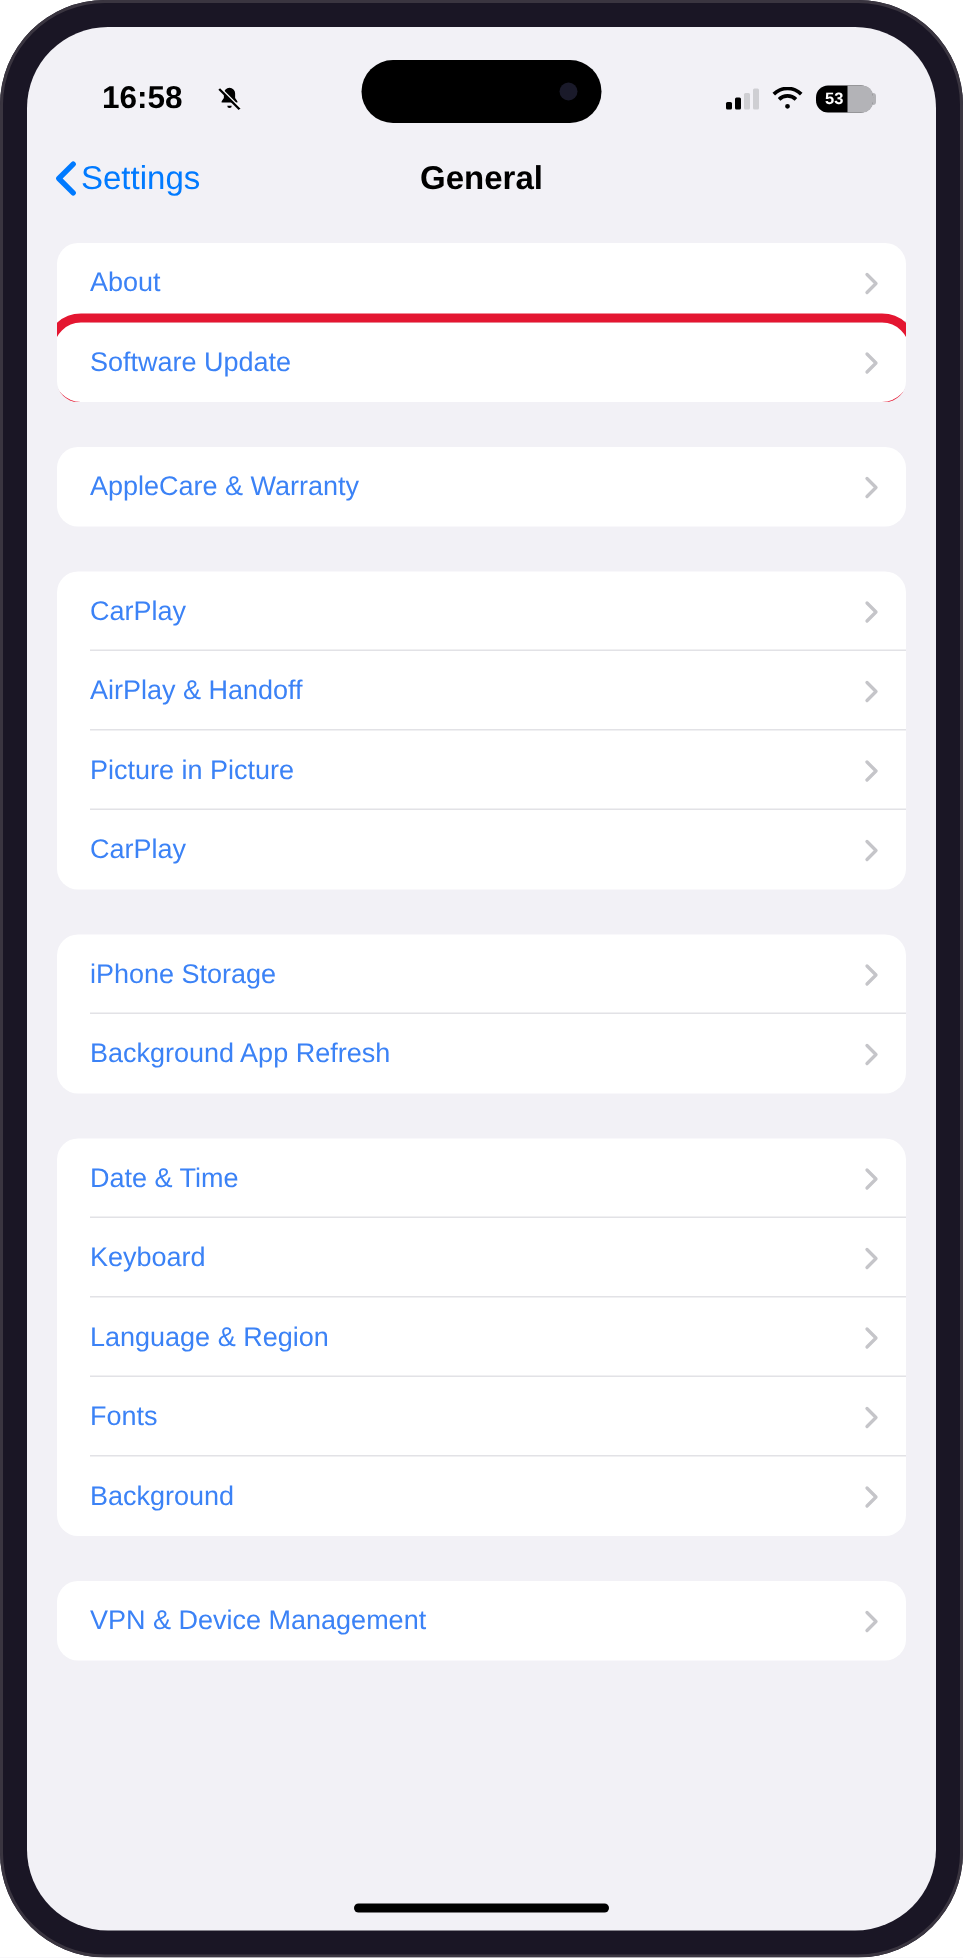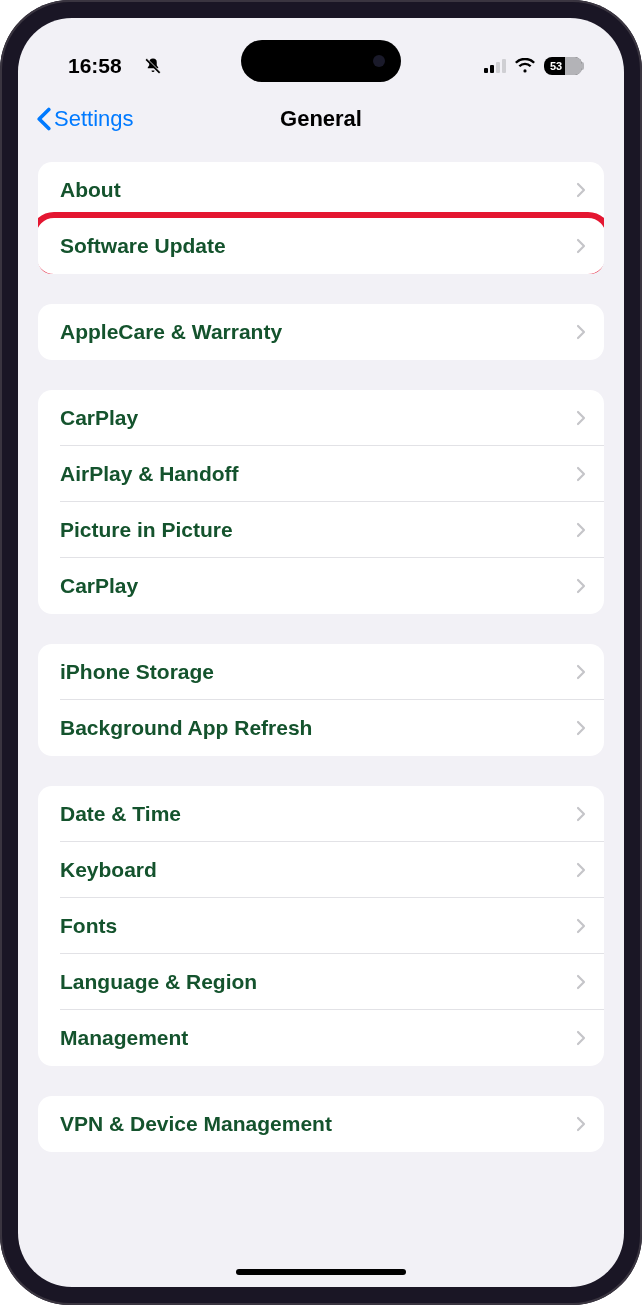--- a/index.html
+++ b/index.html
@@ -120,24 +120,23 @@
       border-radius: 14px;
       margin-top: 30px;
       overflow: hidden;
     }
     .group:first-child { margin-top: 10px; }
     .row {
       display: flex;
       align-items: center;
       justify-content: space-between;
       padding: 16px 18px 16px 22px;
-      font-size: 21px;
-      color: #14532d;
-      position: relative;
-      font-weight: bold;
+      font-size: 18px;
+      color: #3b82f6;
+      position: relative;
     }
     .row:not(:last-child)::after {
       content: "";
       position: absolute;
       bottom: 0;
       left: 22px;
       right: 0;
       height: 1px;
       background: #e2e2e6;
     }
@@ -283,33 +282,33 @@
               <polyline points="2,2 8,8 2,14"></polyline>
             </svg>
           </div>
           <div class="row">
             <span>Keyboard</span>
             <svg class="chevron" width="10" height="16" viewBox="0 0 10 16" fill="none" stroke="currentColor" stroke-width="2.2" stroke-linecap="round" stroke-linejoin="round">
               <polyline points="2,2 8,8 2,14"></polyline>
             </svg>
           </div>
           <div class="row">
+            <span>Language &amp; Region</span>
+            <svg class="chevron" width="10" height="16" viewBox="0 0 10 16" fill="none" stroke="currentColor" stroke-width="2.2" stroke-linecap="round" stroke-linejoin="round">
+              <polyline points="2,2 8,8 2,14"></polyline>
+            </svg>
+          </div>
+          <div class="row">
             <span>Fonts</span>
             <svg class="chevron" width="10" height="16" viewBox="0 0 10 16" fill="none" stroke="currentColor" stroke-width="2.2" stroke-linecap="round" stroke-linejoin="round">
               <polyline points="2,2 8,8 2,14"></polyline>
             </svg>
           </div>
           <div class="row">
-            <span>Language &amp; Region</span>
-            <svg class="chevron" width="10" height="16" viewBox="0 0 10 16" fill="none" stroke="currentColor" stroke-width="2.2" stroke-linecap="round" stroke-linejoin="round">
-              <polyline points="2,2 8,8 2,14"></polyline>
-            </svg>
-          </div>
-          <div class="row">
-            <span>Management</span>
+            <span>Background</span>
             <svg class="chevron" width="10" height="16" viewBox="0 0 10 16" fill="none" stroke="currentColor" stroke-width="2.2" stroke-linecap="round" stroke-linejoin="round">
               <polyline points="2,2 8,8 2,14"></polyline>
             </svg>
           </div>
         </div>
         <div class="group">
           <div class="row">
             <span>VPN &amp; Device Management</span>
             <svg class="chevron" width="10" height="16" viewBox="0 0 10 16" fill="none" stroke="currentColor" stroke-width="2.2" stroke-linecap="round" stroke-linejoin="round">
               <polyline points="2,2 8,8 2,14"></polyline>

